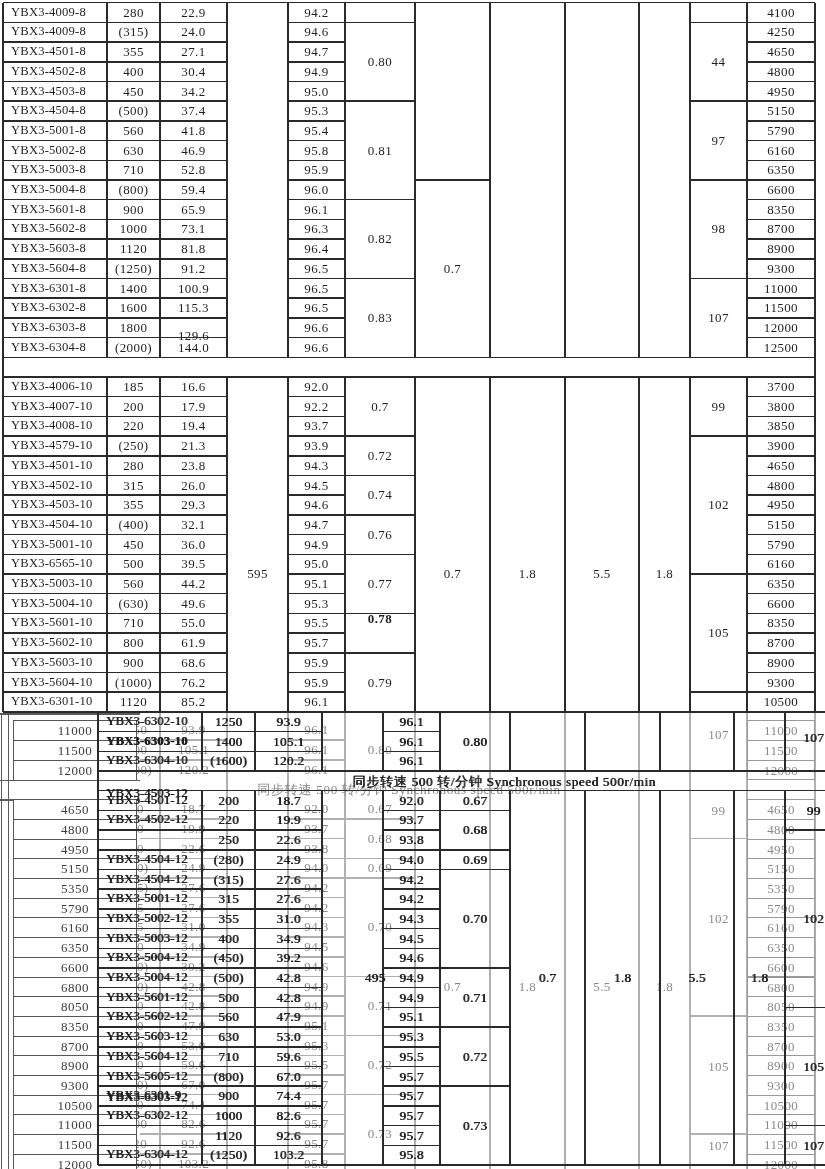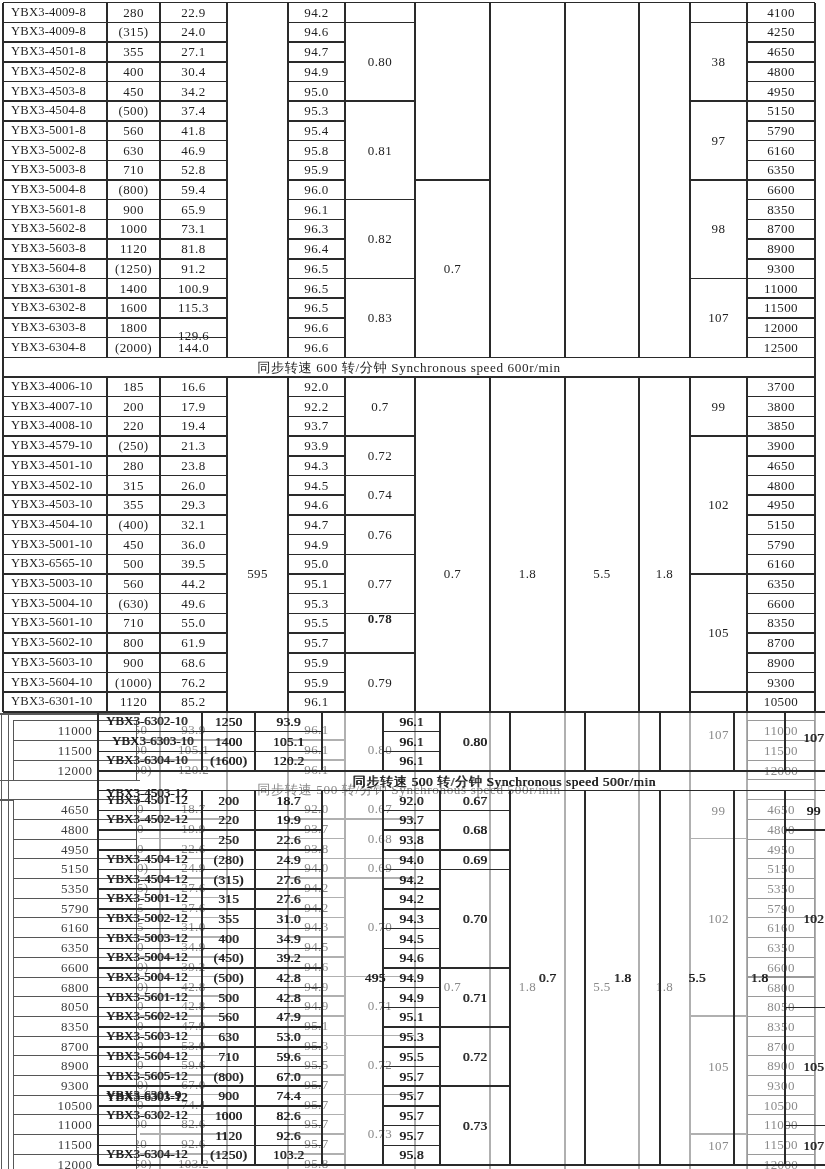--- a/index.html
+++ b/index.html
@@ -200,30 +200,29 @@
       <div class="cell" style="left: 747px; top: 337.6px; width: 68px; height: 19.7px; line-height: 19.7px;">12500</div>
       <div class="hl" style="left: 345px; top: 21.6px; width: 70px; height: 1.6px;"></div>
       <div class="cell" style="left: 345px; top: 51.9px; width: 70px; height: 19.7px; line-height: 19.7px;">0.80</div>
       <div class="hl" style="left: 345px; top: 100.4px; width: 70px; height: 1.6px;"></div>
       <div class="cell" style="left: 345px; top: 140.6px; width: 70px; height: 19.7px; line-height: 19.7px;">0.81</div>
       <div class="hl" style="left: 345px; top: 198.9px; width: 70px; height: 1.6px;"></div>
       <div class="cell" style="left: 345px; top: 229.3px; width: 70px; height: 19.7px; line-height: 19.7px;">0.82</div>
       <div class="hl" style="left: 345px; top: 277.7px; width: 70px; height: 1.6px;"></div>
       <div class="cell" style="left: 345px; top: 308px; width: 70px; height: 19.7px; line-height: 19.7px;">0.83</div>
       <div class="hl" style="left: 690px; top: 21.6px; width: 57px; height: 1.6px;"></div>
-      <div class="cell" style="left: 690px; top: 51.9px; width: 57px; height: 19.7px; line-height: 19.7px;">38</div>
+      <div class="cell" style="left: 690px; top: 51.9px; width: 57px; height: 19.7px; line-height: 19.7px;">44</div>
       <div class="hl" style="left: 690px; top: 100.4px; width: 57px; height: 1.6px;"></div>
       <div class="cell" style="left: 690px; top: 130.8px; width: 57px; height: 19.7px; line-height: 19.7px;">97</div>
       <div class="hl" style="left: 690px; top: 179.2px; width: 57px; height: 1.6px;"></div>
       <div class="cell" style="left: 690px; top: 219.4px; width: 57px; height: 19.7px; line-height: 19.7px;">98</div>
       <div class="hl" style="left: 690px; top: 277.7px; width: 57px; height: 1.6px;"></div>
       <div class="cell" style="left: 690px; top: 308px; width: 57px; height: 19.7px; line-height: 19.7px;">107</div>
       <div class="hl" style="left: 415px; top: 179.2px; width: 75px; height: 1.6px;"></div>
       <div class="cell" style="left: 415px; top: 258.8px; width: 75px; height: 19.7px; line-height: 19.7px;">0.7</div>
-      <div class="hdr" style="left: 3px; top: 357.5px; width: 812px; height: 19px; line-height: 19px;">同步转速 600 转/分钟  Synchronous speed 600r/min</div>
       <div class="cell model" style="left: 11px; top: 377px; width: 96px; height: 19.7px; line-height: 19.7px;">YBX3-4006-10</div>
       <div class="cell" style="left: 107px; top: 377px; width: 53px; height: 19.7px; line-height: 19.7px;">185</div>
       <div class="cell" style="left: 160px; top: 377px; width: 67px; height: 19.7px; line-height: 19.7px;">16.6</div>
       <div class="cell" style="left: 288px; top: 377px; width: 57px; height: 19.7px; line-height: 19.7px;">92.0</div>
       <div class="cell" style="left: 747px; top: 377px; width: 68px; height: 19.7px; line-height: 19.7px;">3700</div>
       <div class="hl" style="left: 3px; top: 395.9px; width: 224px; height: 1.6px;"></div>
       <div class="hl" style="left: 288px; top: 395.9px; width: 57px; height: 1.6px;"></div>
       <div class="hl" style="left: 747px; top: 395.9px; width: 68px; height: 1.6px;"></div>
       <div class="cell model" style="left: 11px; top: 396.7px; width: 96px; height: 19.7px; line-height: 19.7px;">YBX3-4007-10</div>
       <div class="cell" style="left: 107px; top: 396.7px; width: 53px; height: 19.7px; line-height: 19.7px;">200</div>
@@ -597,21 +596,21 @@
       <div class="hl" style="left: 98px; top: 711.1px; width: 727px; height: 1.6px;"></div>
       <div class="hl" style="left: 98px; top: 770.2px; width: 727px; height: 1.6px;"></div>
       <div class="hl" style="left: 98px; top: 789.9px; width: 727px; height: 1.6px;"></div>
       <div class="hl" style="left: 98px; top: 1164.2px; width: 727px; height: 1.6px;"></div>
       <div class="cell model dbl" style="left: 106px; top: 711.9px; width: 96px; height: 19.7px; line-height: 19.7px;">YBX3-6302-10</div>
       <div class="cell dbl" style="left: 202px; top: 711.9px; width: 53px; height: 19.7px; line-height: 19.7px;">1250</div>
       <div class="cell dbl" style="left: 255px; top: 711.9px; width: 67px; height: 19.7px; line-height: 19.7px;">93.9</div>
       <div class="cell dbl" style="left: 383px; top: 711.9px; width: 57px; height: 19.7px; line-height: 19.7px;">96.1</div>
       <div class="hl" style="left: 98px; top: 730.8px; width: 224px; height: 1.6px;"></div>
       <div class="hl" style="left: 383px; top: 730.8px; width: 57px; height: 1.6px;"></div>
-      <div class="cell model dbl" style="left: 112px; top: 731.6px; width: 96px; height: 19.7px; line-height: 19.7px;">YBX3-6303-10</div>
+      <div class="cell model dbl" style="left: 106px; top: 731.6px; width: 96px; height: 19.7px; line-height: 19.7px; font-weight: bold;">YBX3-6303-10</div>
       <div class="cell dbl" style="left: 202px; top: 731.6px; width: 53px; height: 19.7px; line-height: 19.7px;">1400</div>
       <div class="cell dbl" style="left: 255px; top: 731.6px; width: 67px; height: 19.7px; line-height: 19.7px;">105.1</div>
       <div class="cell dbl" style="left: 383px; top: 731.6px; width: 57px; height: 19.7px; line-height: 19.7px;">96.1</div>
       <div class="hl" style="left: 98px; top: 750.5px; width: 224px; height: 1.6px;"></div>
       <div class="hl" style="left: 383px; top: 750.5px; width: 57px; height: 1.6px;"></div>
       <div class="cell model dbl" style="left: 106px; top: 751.3px; width: 96px; height: 19.7px; line-height: 19.7px;">YBX3-6304-10</div>
       <div class="cell dbl" style="left: 202px; top: 751.3px; width: 53px; height: 19.7px; line-height: 19.7px;">(1600)</div>
       <div class="cell dbl" style="left: 255px; top: 751.3px; width: 67px; height: 19.7px; line-height: 19.7px;">120.2</div>
       <div class="cell dbl" style="left: 383px; top: 751.3px; width: 57px; height: 19.7px; line-height: 19.7px;">96.1</div>
       <div class="cell dbl" style="left: 440px; top: 731.6px; width: 70px; height: 19.7px; line-height: 19.7px;">0.80</div>

